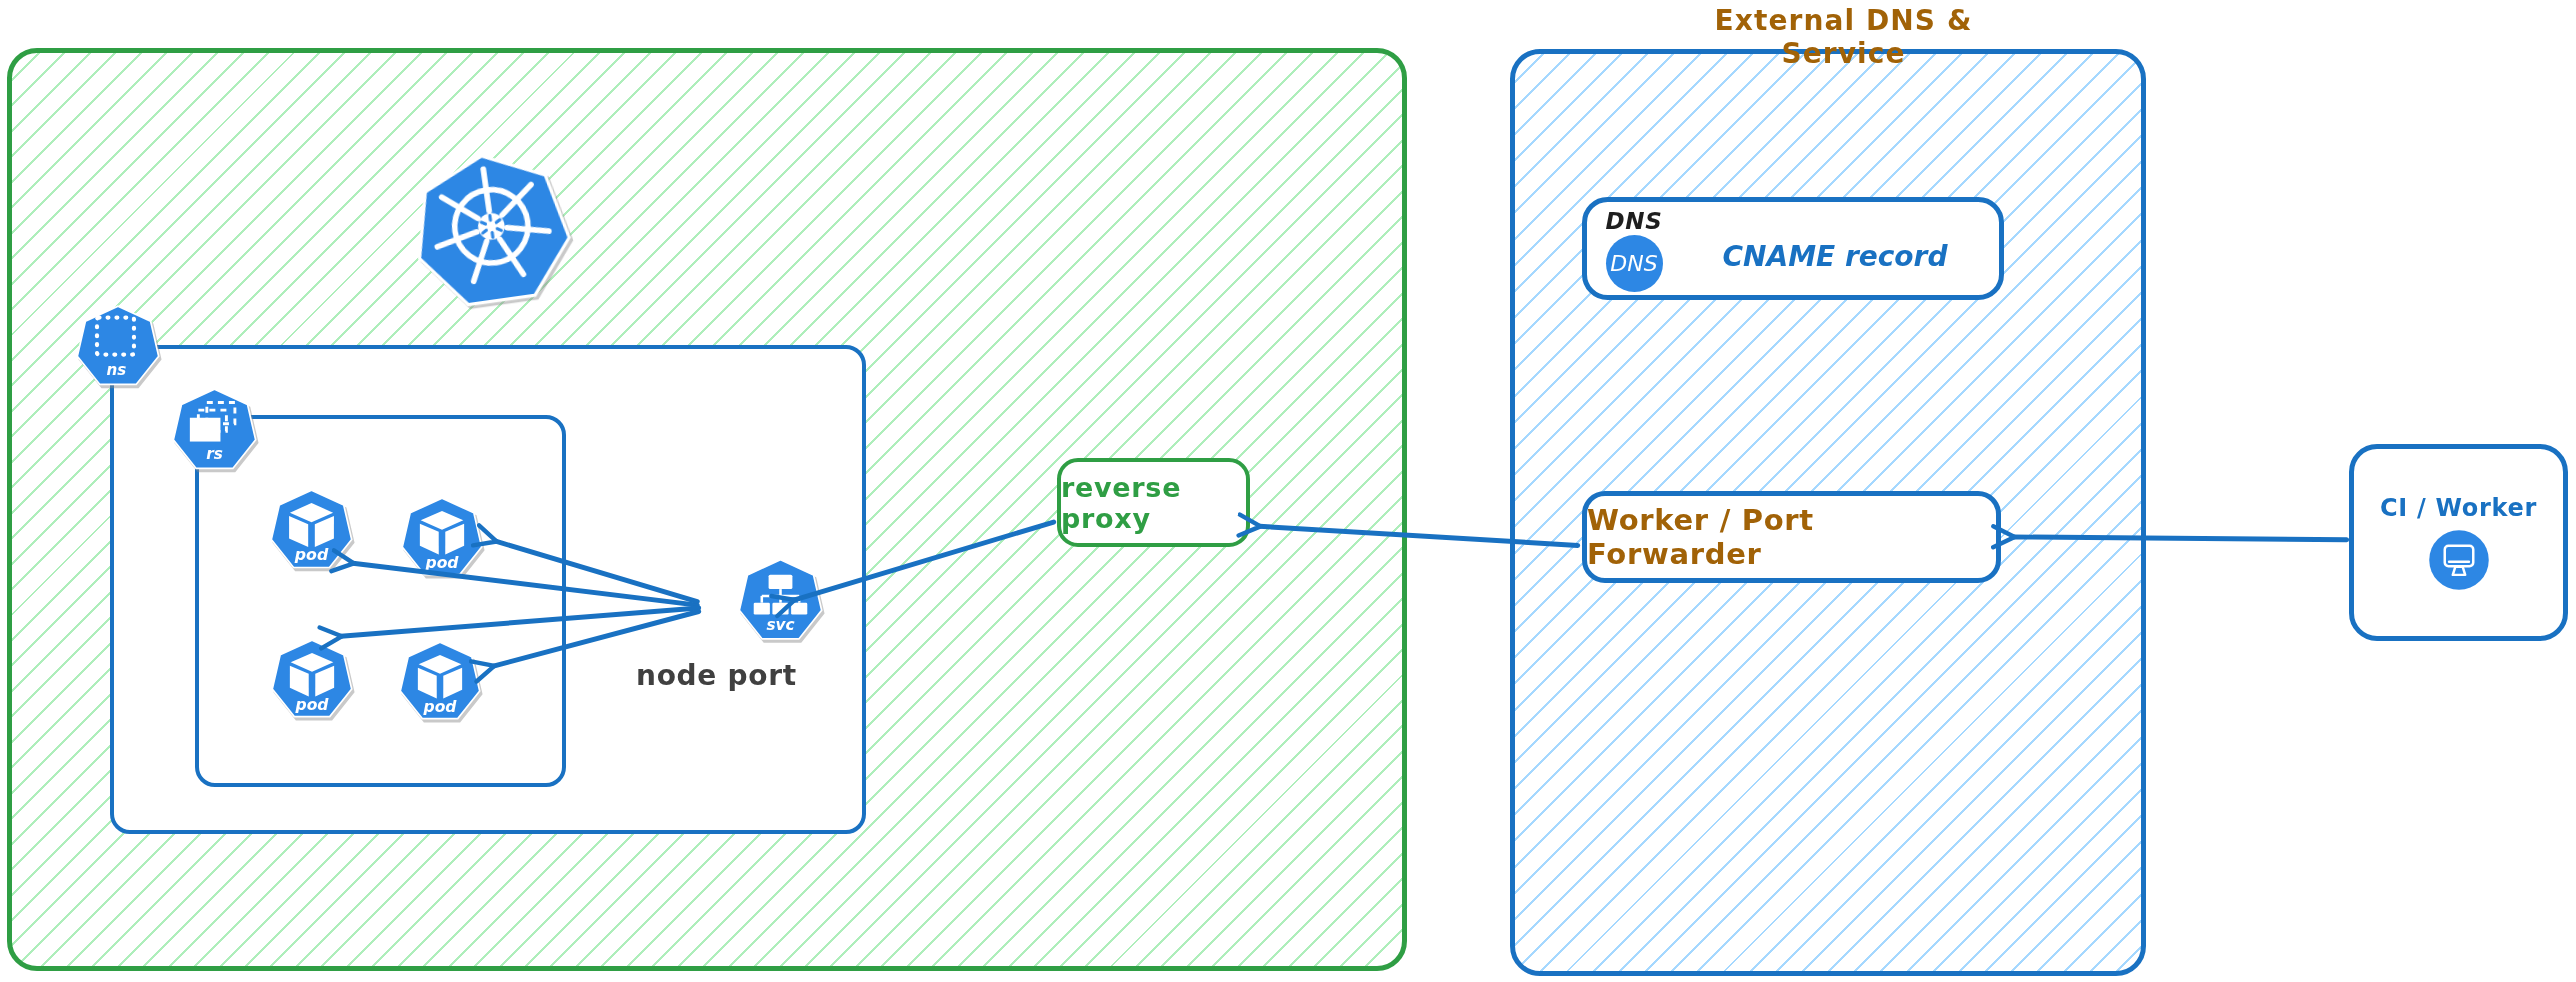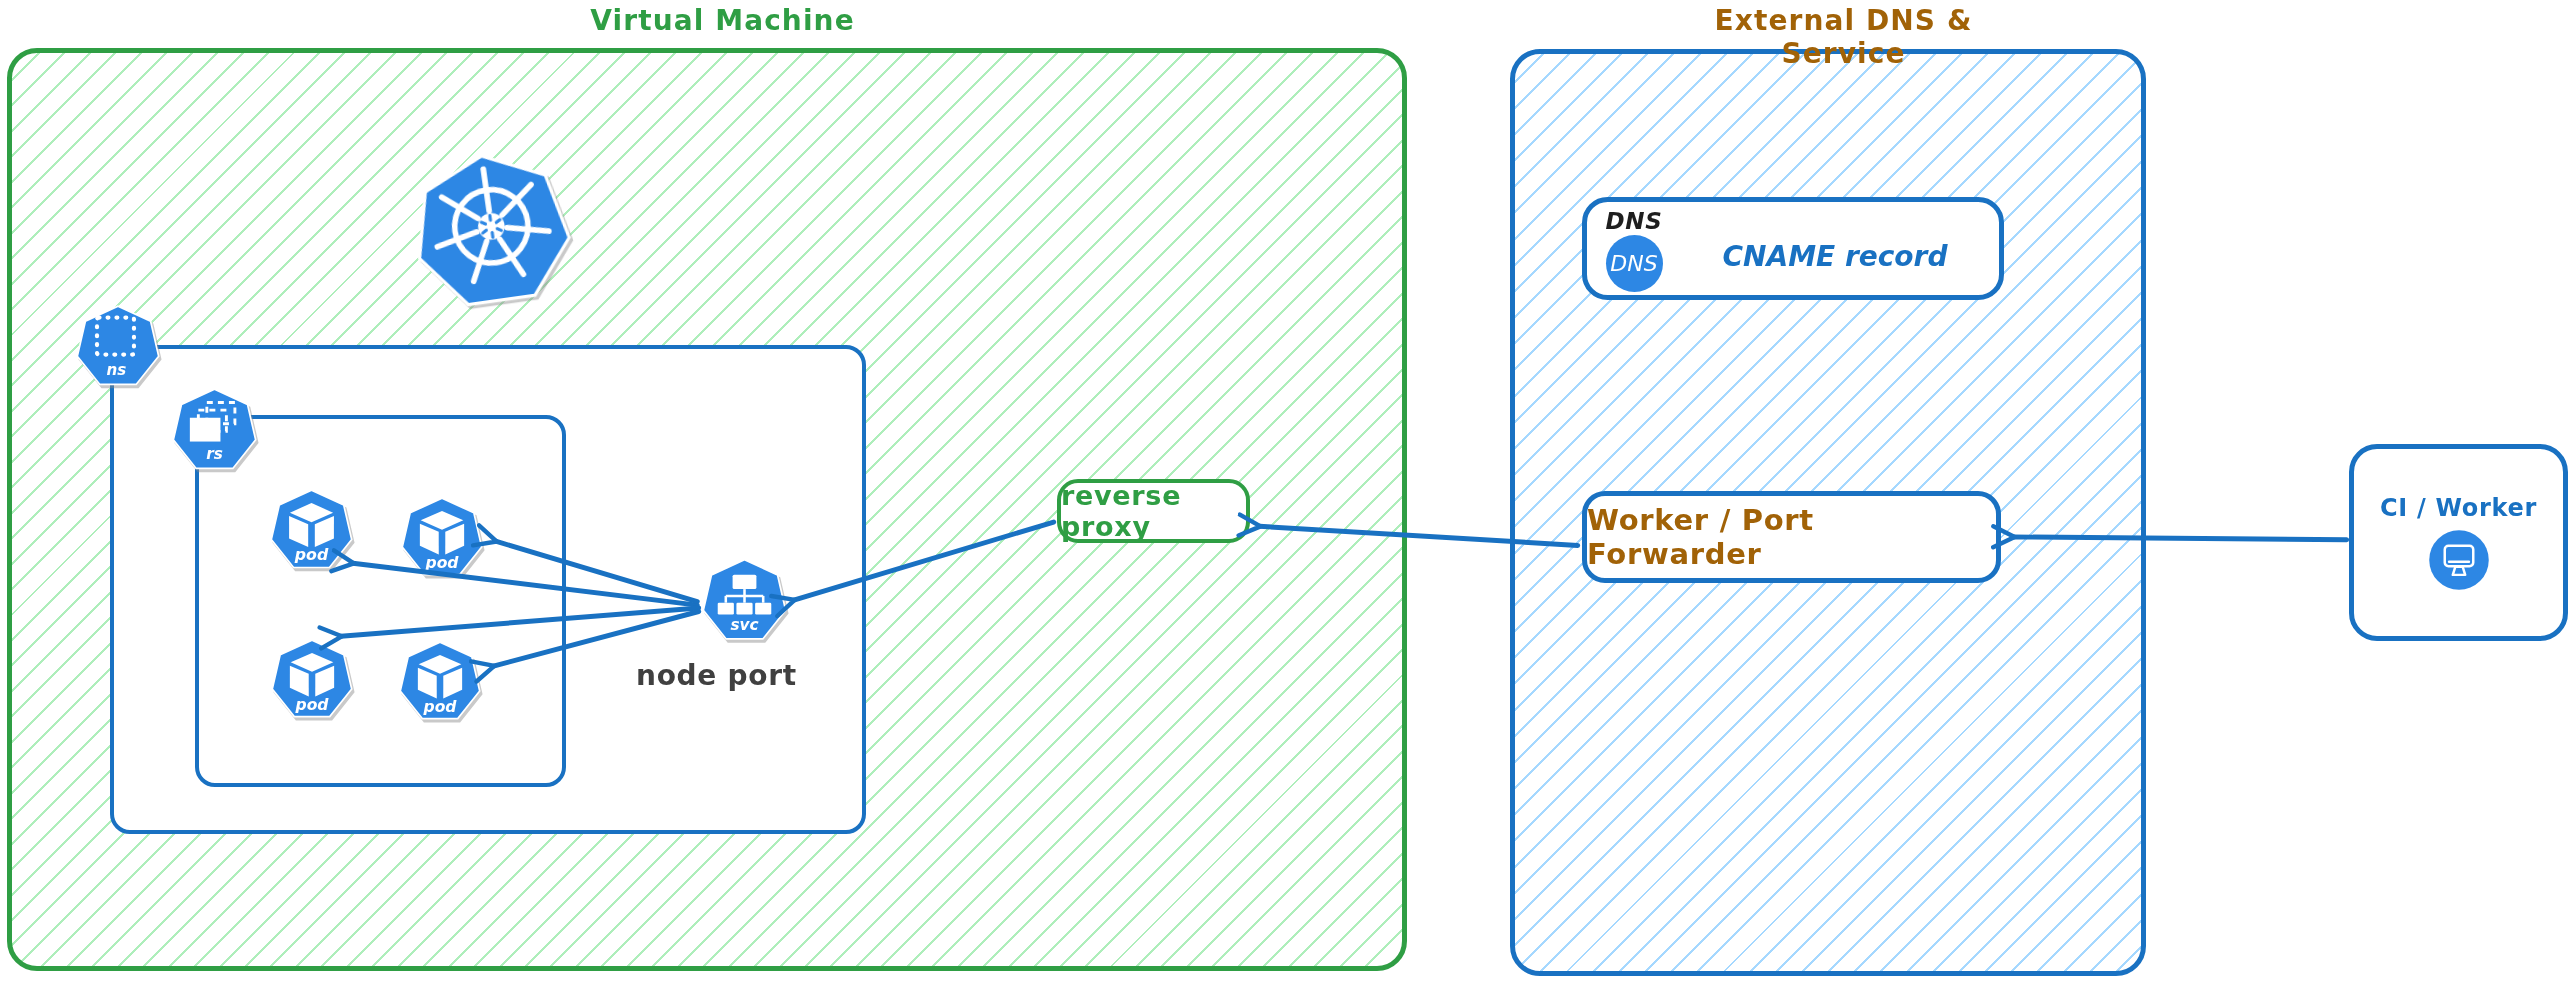--- a/index.html
+++ b/index.html
@@ -54,21 +54,20 @@
   .hept,.pill,.caption,.group-title{z-index:30;}
   .whitebox{z-index:10;}
   .group{z-index:1;}
 </style>
 </head>
 <body>
 
 <div class="canvas">
 
   <div class="group green" style="left:7px;top:48px;width:1400px;height:923px;"></div>
-  <div class="group-title green-text" style="left:538px;top:3.6px;width:369px;">Virtual Machine</div>
 
   <div class="group blue" style="left:1510px;top:49px;width:636px;height:927px;"></div>
   <div class="group-title blue-text" style="left:1659px;top:3.6px;width:369px;">External DNS &amp; Service</div>
 
   <div class="whitebox" style="left:110px;top:345px;width:756px;height:489px;"></div>
   <div class="whitebox" style="left:195px;top:415px;width:371px;height:372px;border-width:4.3px;"></div>
 
   <div class="hept" style="left:414px;top:151px;width:156px;height:160px;transform:rotate(-8deg);">
     <svg viewBox="0 0 100 100">
       <polygon points="50,1.5 88.8,19.3 98.4,61 71.6,94.6 28.4,94.6 1.6,61 11.2,19.3" fill="#2d87e4" stroke="#ffffff" stroke-width="2"></polygon>
@@ -142,41 +141,41 @@
   <div class="hept" style="left:399px;top:641px;width:82px;height:82px;">
     <svg viewBox="0 0 100 100">
       <polygon points="50,1.5 88.8,19.3 98.4,61 71.6,94.6 28.4,94.6 1.6,61 11.2,19.3" fill="#2d87e4" stroke="#ffffff" stroke-width="2"></polygon>
       <path d="M50,17 L76,28.5 L50,40 L24,28.5 Z" fill="#ffffff"></path>
       <path d="M23,32.5 L46,42.5 L46,70 L23,59.5 Z" fill="#ffffff"></path>
       <path d="M77,32.5 L54,42.5 L54,70 L77,59.5 Z" fill="#ffffff"></path>
       <text class="badge-label" x="50" y="86" font-size="19" text-anchor="middle">pod</text>
     </svg>
   </div>
 
-  <div class="hept" style="left:702px;top:556px;width:85px;height:90px;">
+  <div class="hept" style="left:738px;top:556px;width:85px;height:90px;">
     <svg viewBox="0 0 100 100">
       <polygon points="50,1.5 88.8,19.3 98.4,61 71.6,94.6 28.4,94.6 1.6,61 11.2,19.3" fill="#2d87e4" stroke="#ffffff" stroke-width="2"></polygon>
       <rect x="36" y="19" width="28" height="17" rx="2" fill="#ffffff"></rect>
       <g stroke="#ffffff" stroke-width="3" fill="none">
         <line x1="50" y1="36" x2="50" y2="44"></line>
         <line x1="28" y1="44" x2="72" y2="44"></line>
         <line x1="28" y1="44" x2="28" y2="52"></line>
         <line x1="50" y1="44" x2="50" y2="52"></line>
         <line x1="72" y1="44" x2="72" y2="52"></line>
       </g>
       <rect x="18.5" y="52" width="19" height="14" rx="1.5" fill="#ffffff"></rect>
       <rect x="40.5" y="52" width="19" height="14" rx="1.5" fill="#ffffff"></rect>
       <rect x="62.5" y="52" width="19" height="14" rx="1.5" fill="#ffffff"></rect>
       <text class="badge-label" x="50" y="84" font-size="18" text-anchor="middle">svc</text>
     </svg>
   </div>
 
   <div class="caption" style="left:636px;top:659px;width:213px;">node port</div>
 
-  <div class="pill greenb" style="left:1057px;top:479px;width:193px;height:64px;">
+  <div class="pill greenb" style="left:1057px;top:458px;width:193px;height:89px;">
     <span class="green-text" style="font-size:27px;font-weight:600;letter-spacing:0.7px;">reverse proxy</span>
   </div>
 
   <div class="pill blueb" style="left:1582px;top:197px;width:422px;height:103px;border-radius:25.6px;font-style:italic;">
     <span class="dns-tag">DNS</span>
     <span class="dns-circle">
       <span>DNS</span>
     </span>
     <span class="dns-label">CNAME record</span>
   </div>

